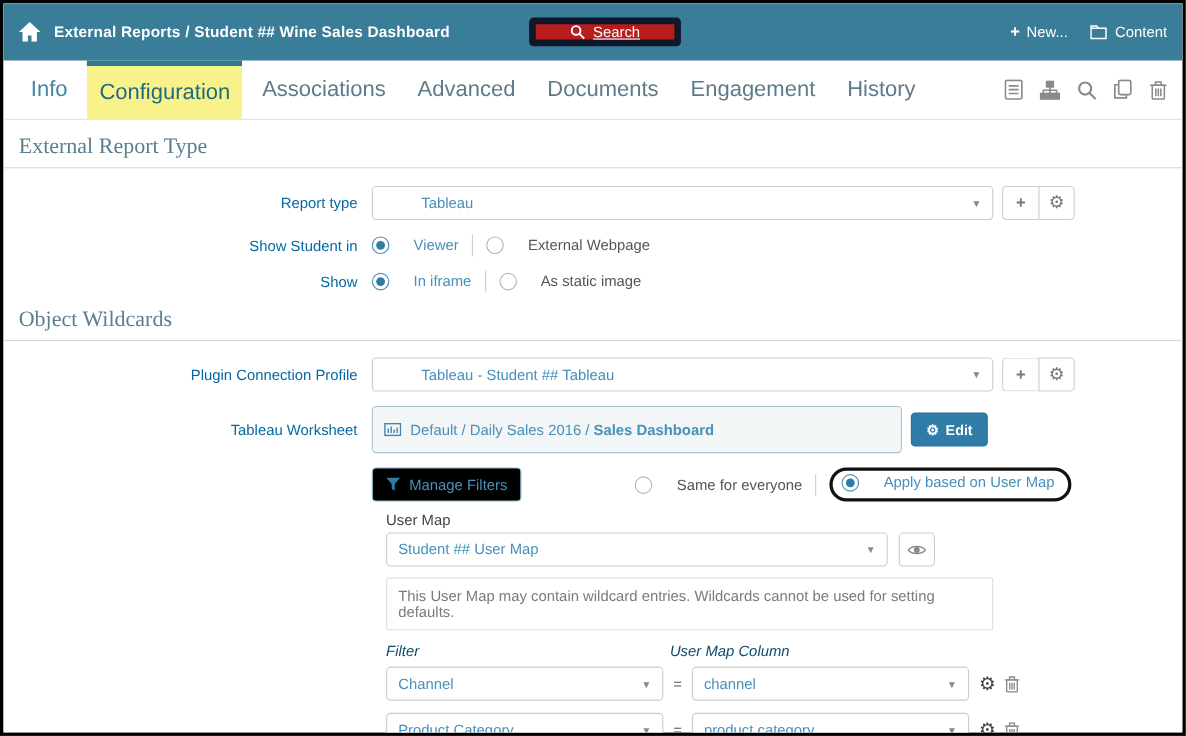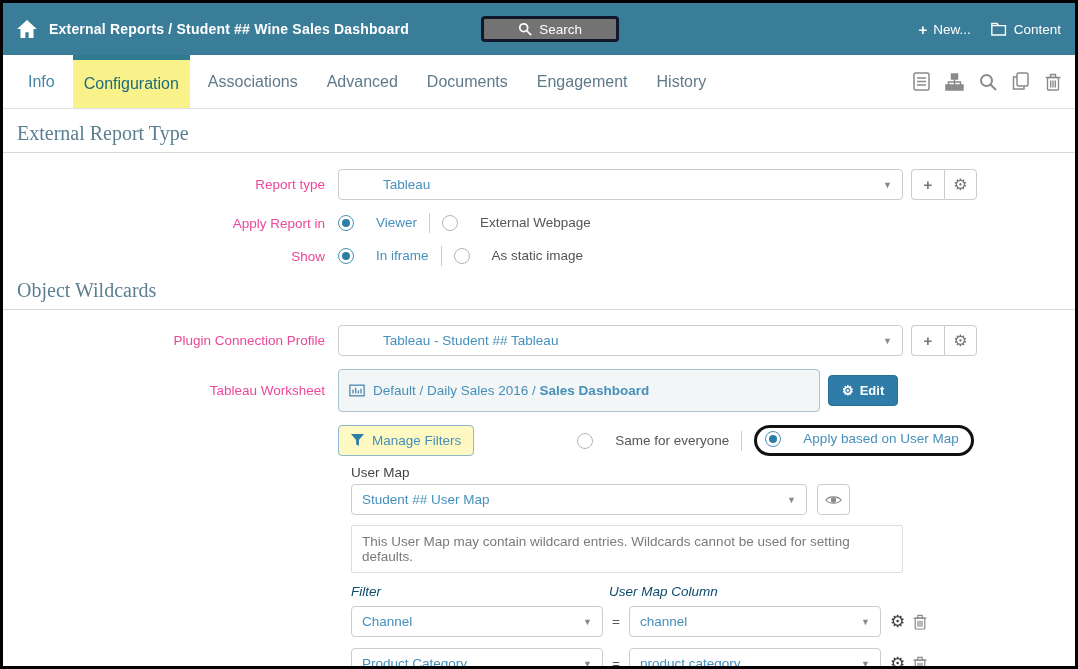--- a/index.html
+++ b/index.html
@@ -14,54 +14,54 @@
   }
   
   .topbar {
     height: 52px; background: #3a7d98; color: #fff;
     display: flex; align-items: center; padding: 0 14px; position: relative;
   }
   .home-btn { display: flex; align-items: center; margin-right: 12px; cursor: pointer; }
   .breadcrumb { font-weight: 600; font-size: 14px; letter-spacing: .2px; }
   .search-btn {
     position: absolute; left: 50%; transform: translateX(-42%);
-    background: #737373; border: 3px solid #0f172a; border-radius: 4px;
+    background: #b91c1c; border: 6px solid #0f172a; border-radius: 4px;
     color: #fff; height: 26px; width: 138px;
     display: flex; align-items: center; justify-content: center; gap: 7px;
-    font-size: 13.5px; cursor: pointer;
+    font-size: 13.5px; cursor: pointer; text-decoration: underline;
   }
   .topbar-right { margin-left: auto; display: flex; align-items: center; gap: 20px; }
   .topbar-link { display: flex; align-items: center; gap: 6px; cursor: pointer; font-size: 13.5px; }
   .plus-glyph { font-weight: bold; font-size: 15px; line-height: 1; }
   
   .tabbar {
     display: flex; align-items: stretch; padding: 0 14px;
     border-bottom: 1px solid #e0e0e0; height: 54px;
   }
   .tab {
     display: flex; align-items: center; padding: 0 11px; margin-right: 7px;
-    color: #5e7a8a; font-size: 16px; cursor: pointer; white-space: nowrap;
+    color: #5e7a8a; font-size: 20px; cursor: pointer; white-space: nowrap;
   }
   .tab.first { color: #4186a8; }
   .tab.active {
     background: #f9f28b; border-top: 5px solid #2f7a8e;
     color: #1d6b7e; margin-top: 0; padding-top: 0;
   }
   .tab-icons { margin-left: auto; display: flex; align-items: center; gap: 15px; color: #8a8a8a; }
   .tab-icons svg { display: block; cursor: pointer; }
   
   .section-title {
     font-family: "Liberation Serif", "DejaVu Serif", serif;
     color: #5b7e90; font-size: 20px;
     margin-top: 9px; padding: 4px 14px 7px; border-bottom: 1px solid #d8d8d8;
   }
   .form-row { display: flex; align-items: center; margin-top: 13px; }
   .form-label {
     width: 335px; flex: 0 0 335px; text-align: right; padding-right: 13px;
-    color: #ec4899; font-size: 13.5px;
+    color: #0369a1; font-size: 13.5px;
   }
   
   .dropdown {
     border: 1px solid #ccc; border-radius: 4px; background: #fff;
     height: 31px; display: flex; align-items: center; justify-content: space-between;
     padding: 0 10px; color: #4690bb; cursor: pointer;
   }
   .dd-wide { width: 565px; padding-left: 44px; }
   .dd-usermap { width: 456px; }
   .dd-map { width: 252px; }
@@ -99,21 +99,21 @@
     color: #4690bb;
   }
   .worksheet-field b { font-weight: bold; }
   .edit-btn {
     margin-left: 8px; height: 31px; padding: 0 13px;
     background: #2e7ca7; border: 1px solid #28709a; border-radius: 4px;
     color: #fff; font-weight: bold; font-size: 13px;
     display: flex; align-items: center; gap: 6px; cursor: pointer;
   }
   .outline-btn {
-    height: 31px; padding: 0 12px; background: #fef9c3;
+    height: 31px; padding: 0 12px; background: #000000;
     border: 1px solid #8fb7cc; border-radius: 4px; color: #4690bb;
     display: inline-flex; align-items: center; gap: 8px; cursor: pointer; font-size: 13.5px;
   }
   .outline-btn.bold { font-weight: bold; }
   .control-col { margin-left: 348px; }
   .um-label { color: #444; margin: 9px 0 4px; }
   .note-box {
     width: 552px; border: 1px solid #ddd; border-radius: 2px;
     color: #7a7a7a; padding: 8px 10px; margin-top: 10px;
   }
@@ -211,21 +211,21 @@
     <span class="icon-btn left">
         <b>+</b>
       </span>
     <span class="icon-btn right">
         <span class="gear-glyph">⚙</span>
       </span>
   </div>
 </div>
 
 <div class="form-row">
-  <div class="form-label">Apply Report in</div>
+  <div class="form-label">Show Student in</div>
   <div class="radio-group">
     <span class="radio selected">
       <span class="circle"></span>
       <span>Viewer</span>
     </span>
     <span class="v-divider"></span>
     <span class="radio">
       <span class="circle"></span>
       <span>External Webpage</span>
     </span>

